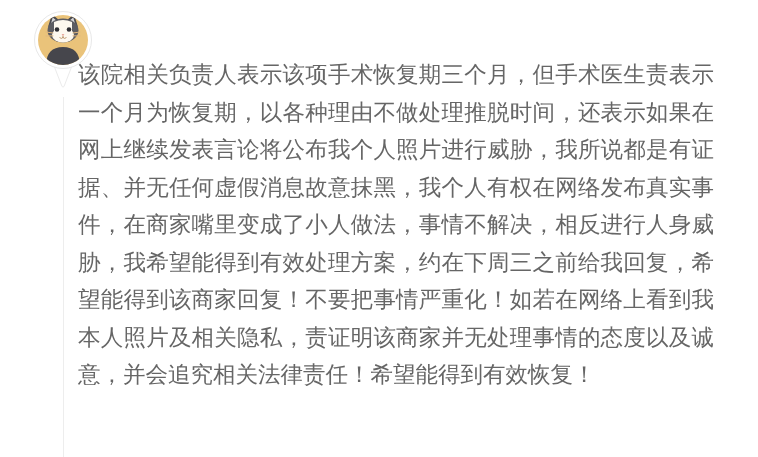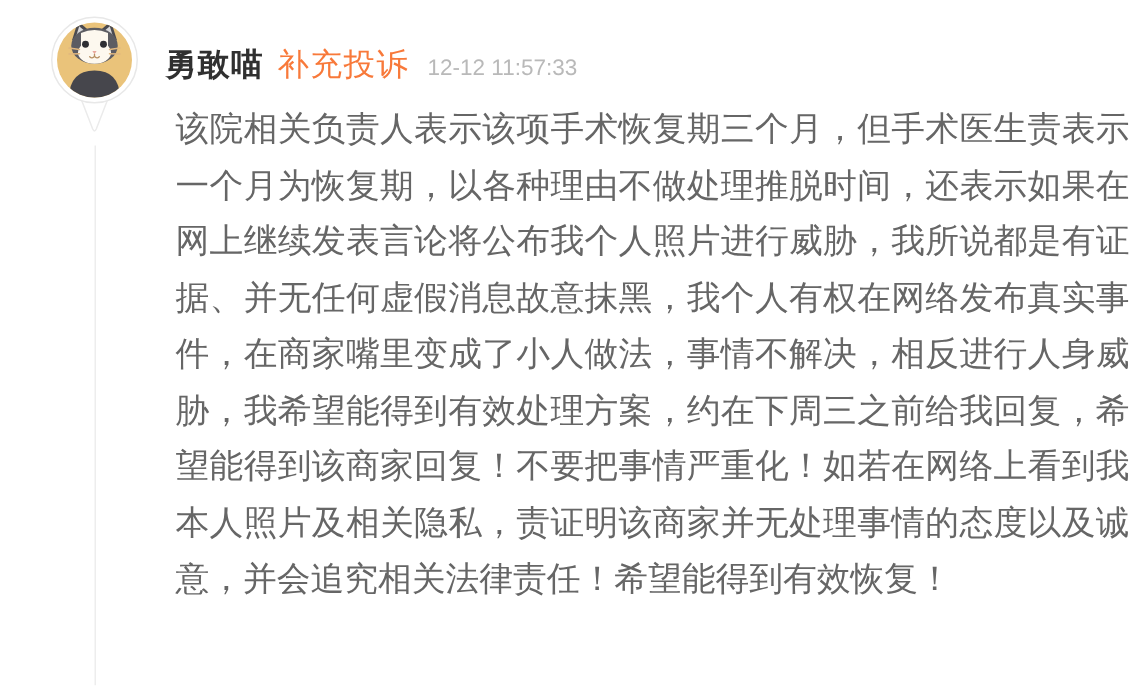--- a/index.html
+++ b/index.html
@@ -44,28 +44,27 @@
     color: #f8793a;
     letter-spacing: 1px;
   }
   .timestamp {
     margin-left: 12px;
     font-size: 15px;
     color: #b9b9b9;
   }
   .post-content {
     position: absolute;
-    left: 78px; top: 67px;
+    left: 78px; top: 56px;
     width: 636px;
     font-size: 22.5px;
     line-height: 37.5px;
     color: #666666;
     text-align: justify;
     word-break: break-all;
-    margin-left: 39px;
   }
 </style>
 </head>
 <body>
 
 <div class="post">
 
   <div class="timeline-line"></div>
 
   <div class="avatar-pin">
@@ -99,21 +98,16 @@
         <circle cx="36" cy="19.5" r="2.3" fill="#2e2e33"></circle>
 
         <path d="M28.6,24 L31.4,24 L30,26.2 Z" fill="#e9a79d"></path>
         <path d="M30,26.2 L30,27.6 M30,27.6 Q28.4,29.4 26.8,27.8 M30,27.6 Q31.6,29.4 33.2,27.8" stroke="#b78f62" stroke-width="0.9" fill="none" stroke-linecap="round"></path>
 
         <path d="M13,22 L20,23 M13,26 L20,25.8 M47,22 L40,23 M47,26 L40,25.8" stroke="#e0b77f" stroke-width="1" stroke-linecap="round"></path>
       </g>
     </svg>
   </div>
 
-  <div class="post-header">
-    <span class="author-name">勇敢喵</span>
-    <span class="complaint-tag">补充投诉</span>
-    <span class="timestamp">12-12 11:57:33</span>
-  </div>
 
   <p class="post-content">该院相关负责人表示该项手术恢复期三个月，但手术医生责表示一个月为恢复期，以各种理由不做处理推脱时间，还表示如果在网上继续发表言论将公布我个人照片进行威胁，我所说都是有证据、并无任何虚假消息故意抹黑，我个人有权在网络发布真实事件，在商家嘴里变成了小人做法，事情不解决，相反进行人身威胁，我希望能得到有效处理方案，约在下周三之前给我回复，希望能得到该商家回复！不要把事情严重化！如若在网络上看到我本人照片及相关隐私，责证明该商家并无处理事情的态度以及诚意，并会追究相关法律责任！希望能得到有效恢复！</p>
 
 </div>
 
 </body></html>

